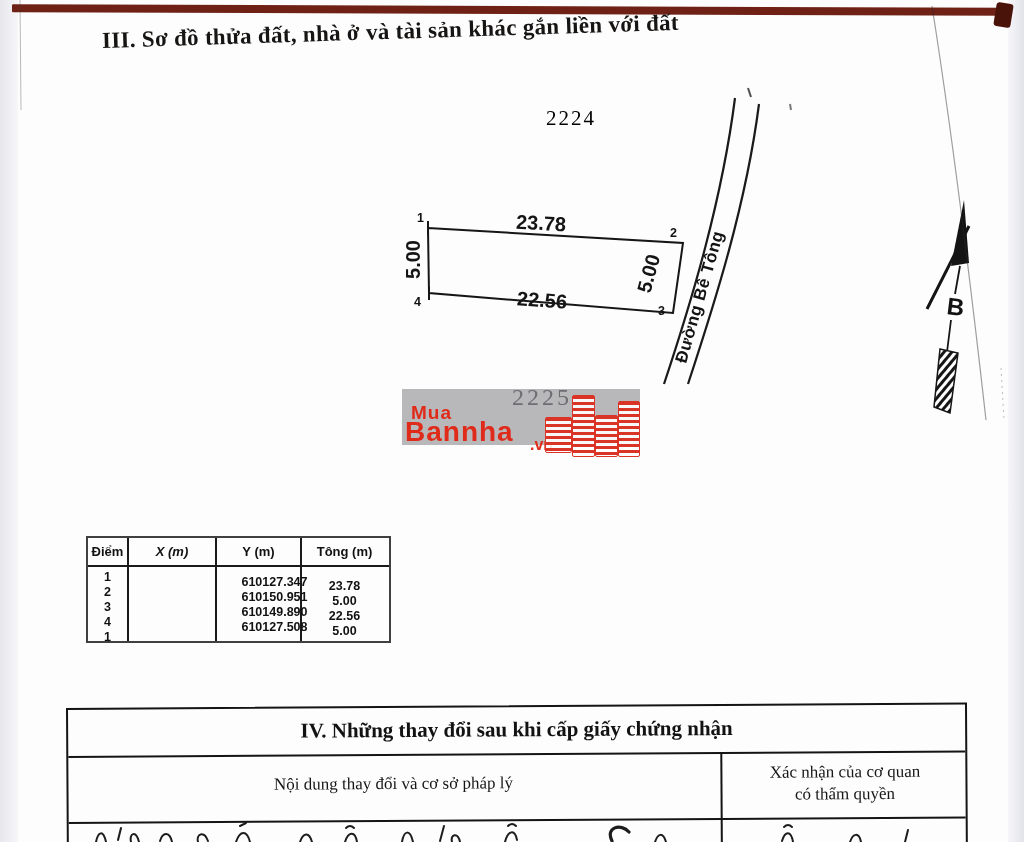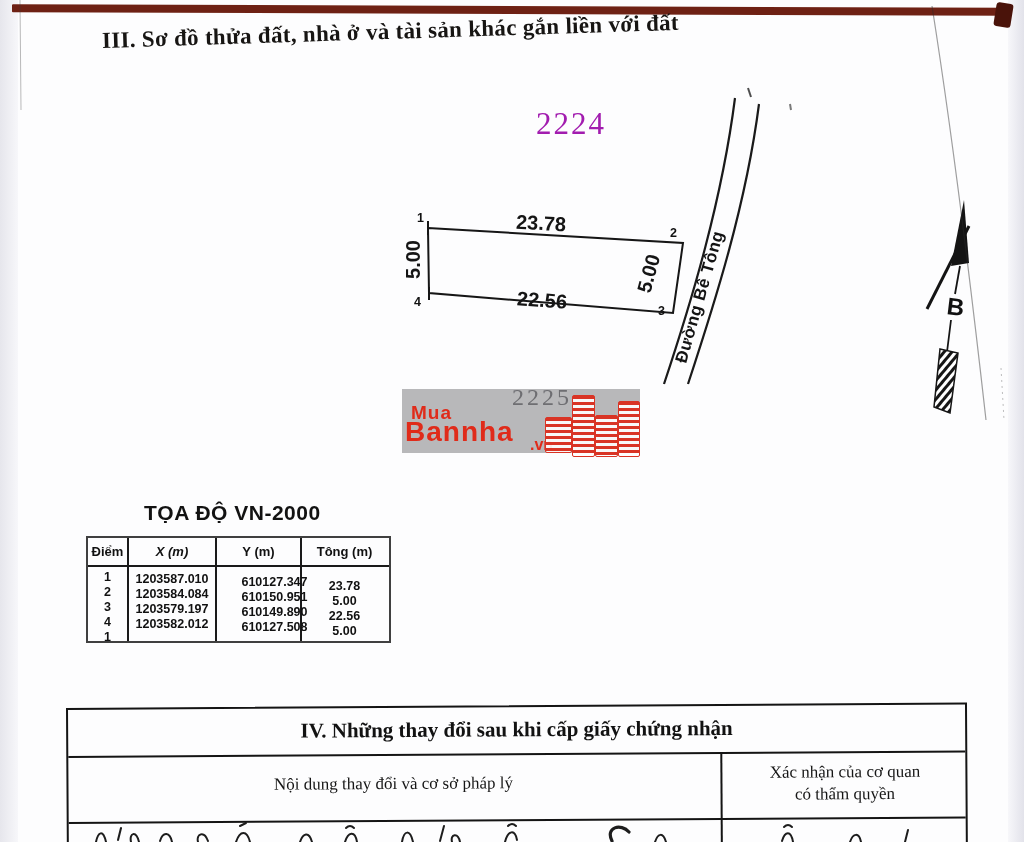--- a/index.html
+++ b/index.html
@@ -4,28 +4,28 @@
 <style>
   html,body{margin:0;padding:0;}
   body{width:1024px;height:842px;background:#f4f4f6;font-family:"Liberation Sans",sans-serif;}
   .scene{position:relative;width:1024px;height:842px;overflow:hidden;background:#fdfdfe;}
   .abs{position:absolute;}
   .edge-left{left:0;top:0;width:18px;height:842px;background:linear-gradient(to right,#e6e6ec,#f7f7fa);}
   .edge-right{left:1008px;top:0;width:16px;height:842px;background:linear-gradient(to left,#e2e2ea,#f7f7fa);}
   .topbar{left:12px;top:6px;width:998px;height:8px;background:#6e2114;transform:rotate(.2deg);border-radius:1px;}
   .topbar-blob{left:995px;top:3px;width:17px;height:24px;background:#4a130a;transform:rotate(9deg);border-radius:3px;}
   .title3{left:102px;top:28px;width:680px;font-family:"Liberation Serif",serif;font-weight:bold;font-size:23px;color:#171513;transform:rotate(-1.8deg);transform-origin:left center;letter-spacing:.3px;white-space:nowrap;}
-  .plotnum{font-family:"Liberation Serif",serif;font-size:31px;color:#a21caf;letter-spacing:2px;}
+  .plotnum{font-family:"Liberation Serif",serif;font-size:21px;color:#000000;letter-spacing:2px;}
   .n2224{left:526px;top:106px;width:90px;text-align:center;}
   .corner{font-size:12.5px;font-weight:bold;color:#111;}
   .dim{font-size:20px;font-weight:600;color:#151515;white-space:nowrap;}
   .roadlbl{left:630px;top:287px;width:140px;height:20px;text-align:center;font-size:17px;font-weight:bold;color:#131313;transform:rotate(-74deg);letter-spacing:.5px;white-space:nowrap;}
   .northB{left:947px;top:293px;font-size:24px;font-weight:bold;color:#111;transform:rotate(7deg);}
   
-  .wm{left:402px;top:389px;width:238px;height:64px;background:rgba(168,168,171,.82);}
+  .wm{left:402px;top:389px;width:238px;height:56px;background:rgba(168,168,171,.82);}
   .wm-2225{left:110px;top:-5px;font-family:"Liberation Serif",serif;font-size:24px;color:#6e6e72;letter-spacing:3px;}
   .wm-red{color:#e02b1a;font-weight:bold;line-height:1;white-space:nowrap;}
   .wm-mua{left:9px;top:14px;font-size:19px;letter-spacing:1px;}
   .wm-ban{left:3px;top:29px;font-size:28px;letter-spacing:1px;}
   .wm-vn{left:128px;top:48px;font-size:16px;}
   .tower{position:absolute;background:repeating-linear-gradient(180deg,#d93425 0 3px,rgba(255,255,255,.9) 3px 6px);border:1px solid #d93425;border-radius:2px;}
   
   .coordtitle{left:144px;top:501px;font-size:21px;font-weight:bold;color:#121212;letter-spacing:.5px;white-space:nowrap;}
   .ctab{left:86px;top:536px;width:301px;height:103px;border:2px solid #404040;}
   .ctab .v{position:absolute;top:0;bottom:0;width:2px;background:#1a1a1a;}
@@ -125,39 +125,34 @@
     <div class="abs wm-2225">2225</div>
     <div class="abs wm-red wm-mua">Mua</div>
     <div class="abs wm-red wm-ban">Bannha</div>
     <div class="abs wm-red wm-vn">.vn</div>
     <div class="tower" style="left:143px;top:28px;width:25px;height:34px;"></div>
     <div class="tower" style="left:170px;top:6px;width:21px;height:60px;"></div>
     <div class="tower" style="left:193px;top:26px;width:21px;height:40px;"></div>
     <div class="tower" style="left:216px;top:12px;width:20px;height:54px;"></div>
   </div>
 
-  <div class="abs coordtitle">TỌA ĐỘ VN-2000</div>
   <div class="abs ctab">
     <div class="v" style="left:39px;"></div>
     <div class="v" style="left:127px;"></div>
     <div class="v" style="left:212px;"></div>
     <div class="hh"></div>
     <div class="chead" style="left:0;width:39px;">Điểm</div>
     <div class="chead" style="left:41px;width:86px;font-style:italic;">X (m)</div>
     <div class="chead" style="left:129px;width:83px;">Y (m)</div>
     <div class="chead" style="left:214px;width:85px;">Tông (m)</div>
     <div class="ccol" style="left:0;top:32px;width:39px;">1
 2
 3
 4
 1</div>
-    <div class="ccol" style="left:41px;top:34px;width:86px;">1203587.010
-1203584.084
-1203579.197
-1203582.012</div>
     <div class="ccol" style="left:129px;top:37px;width:83px;padding-left:16px;">610127.347
 610150.951
 610149.890
 610127.508</div>
     <div class="ccol" style="left:214px;top:41px;width:85px;">23.78
 5.00
 22.56
 5.00</div>
   </div>
 

